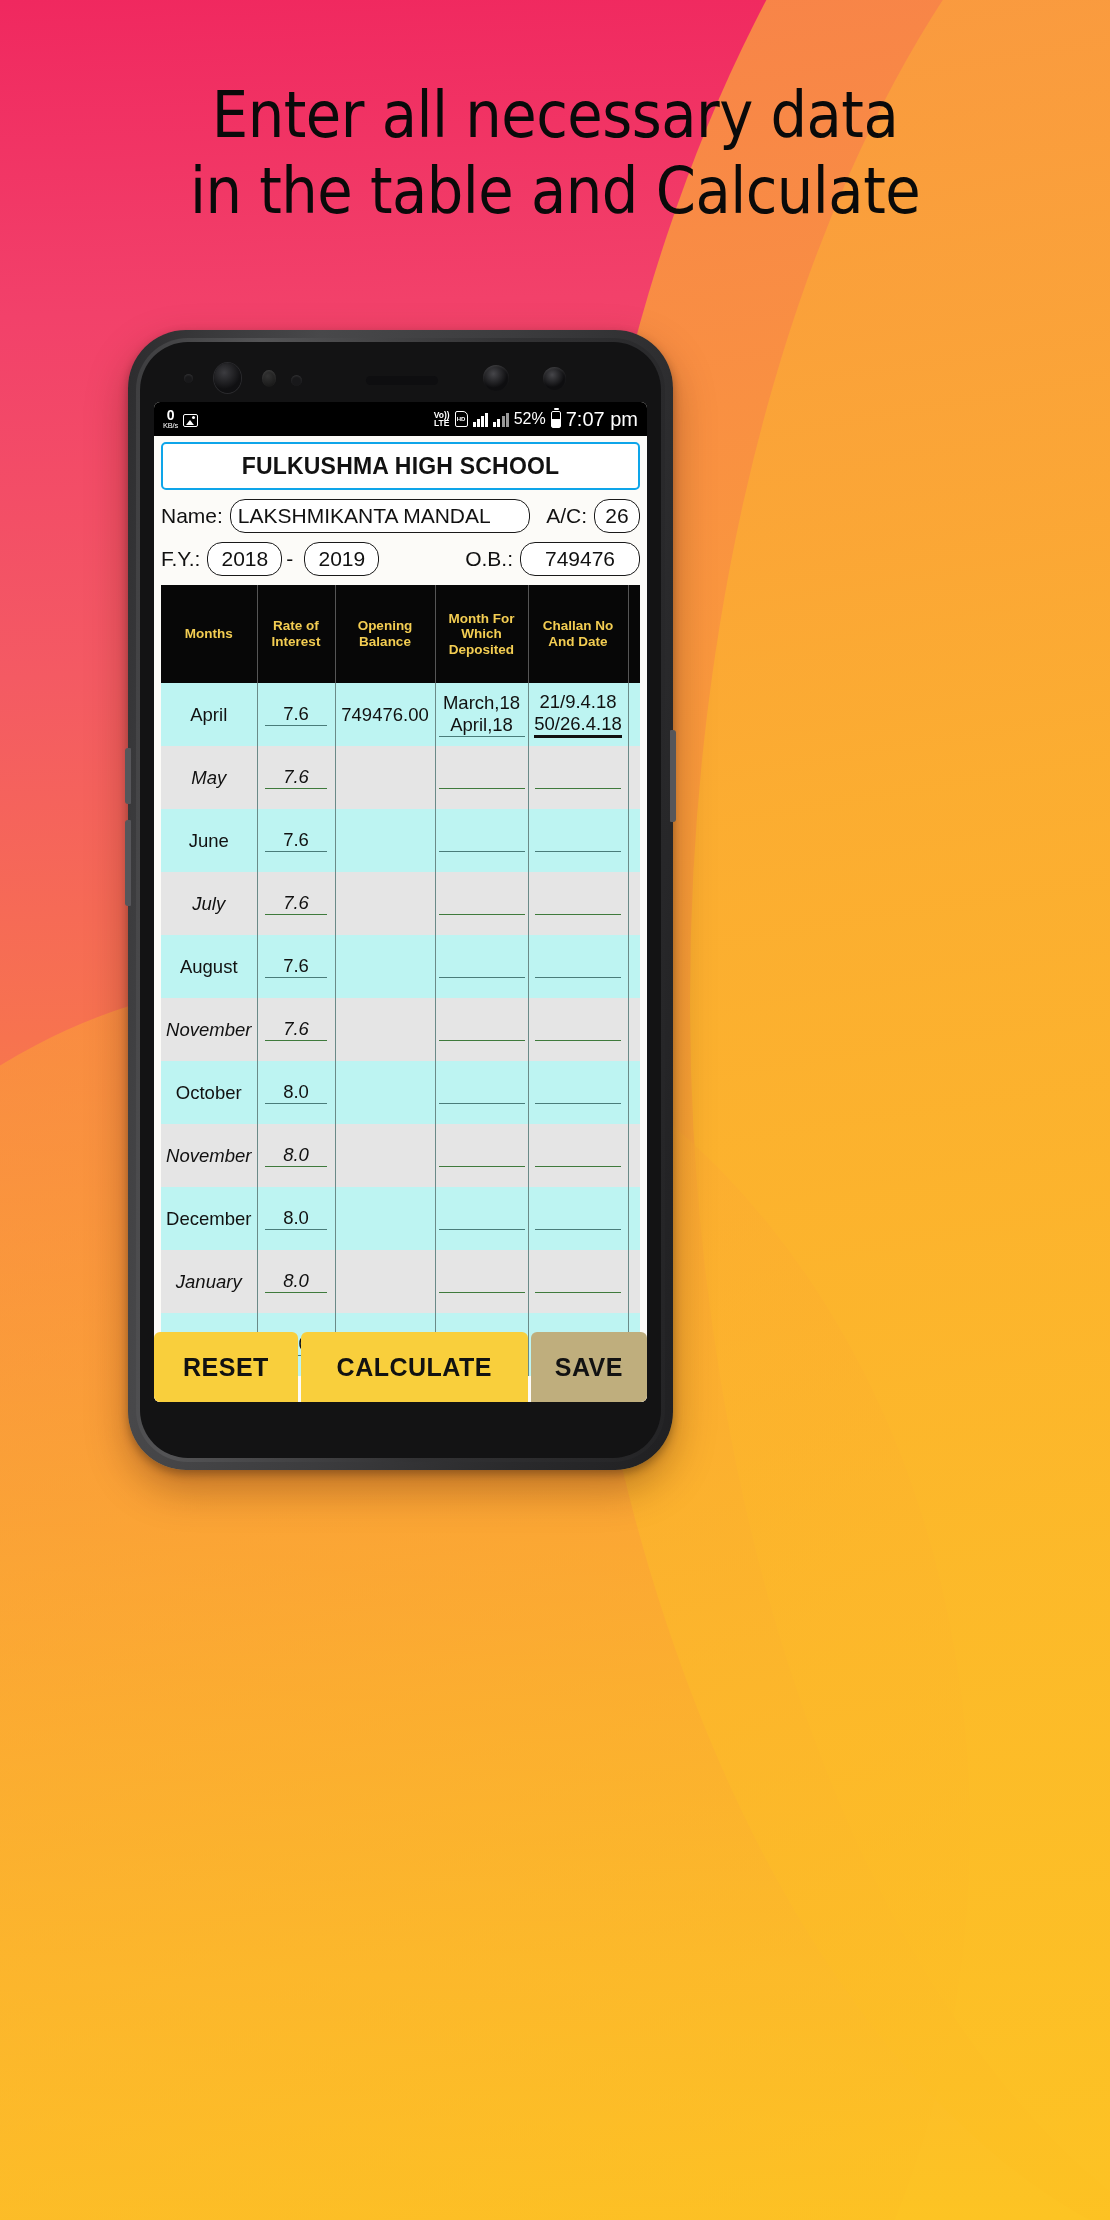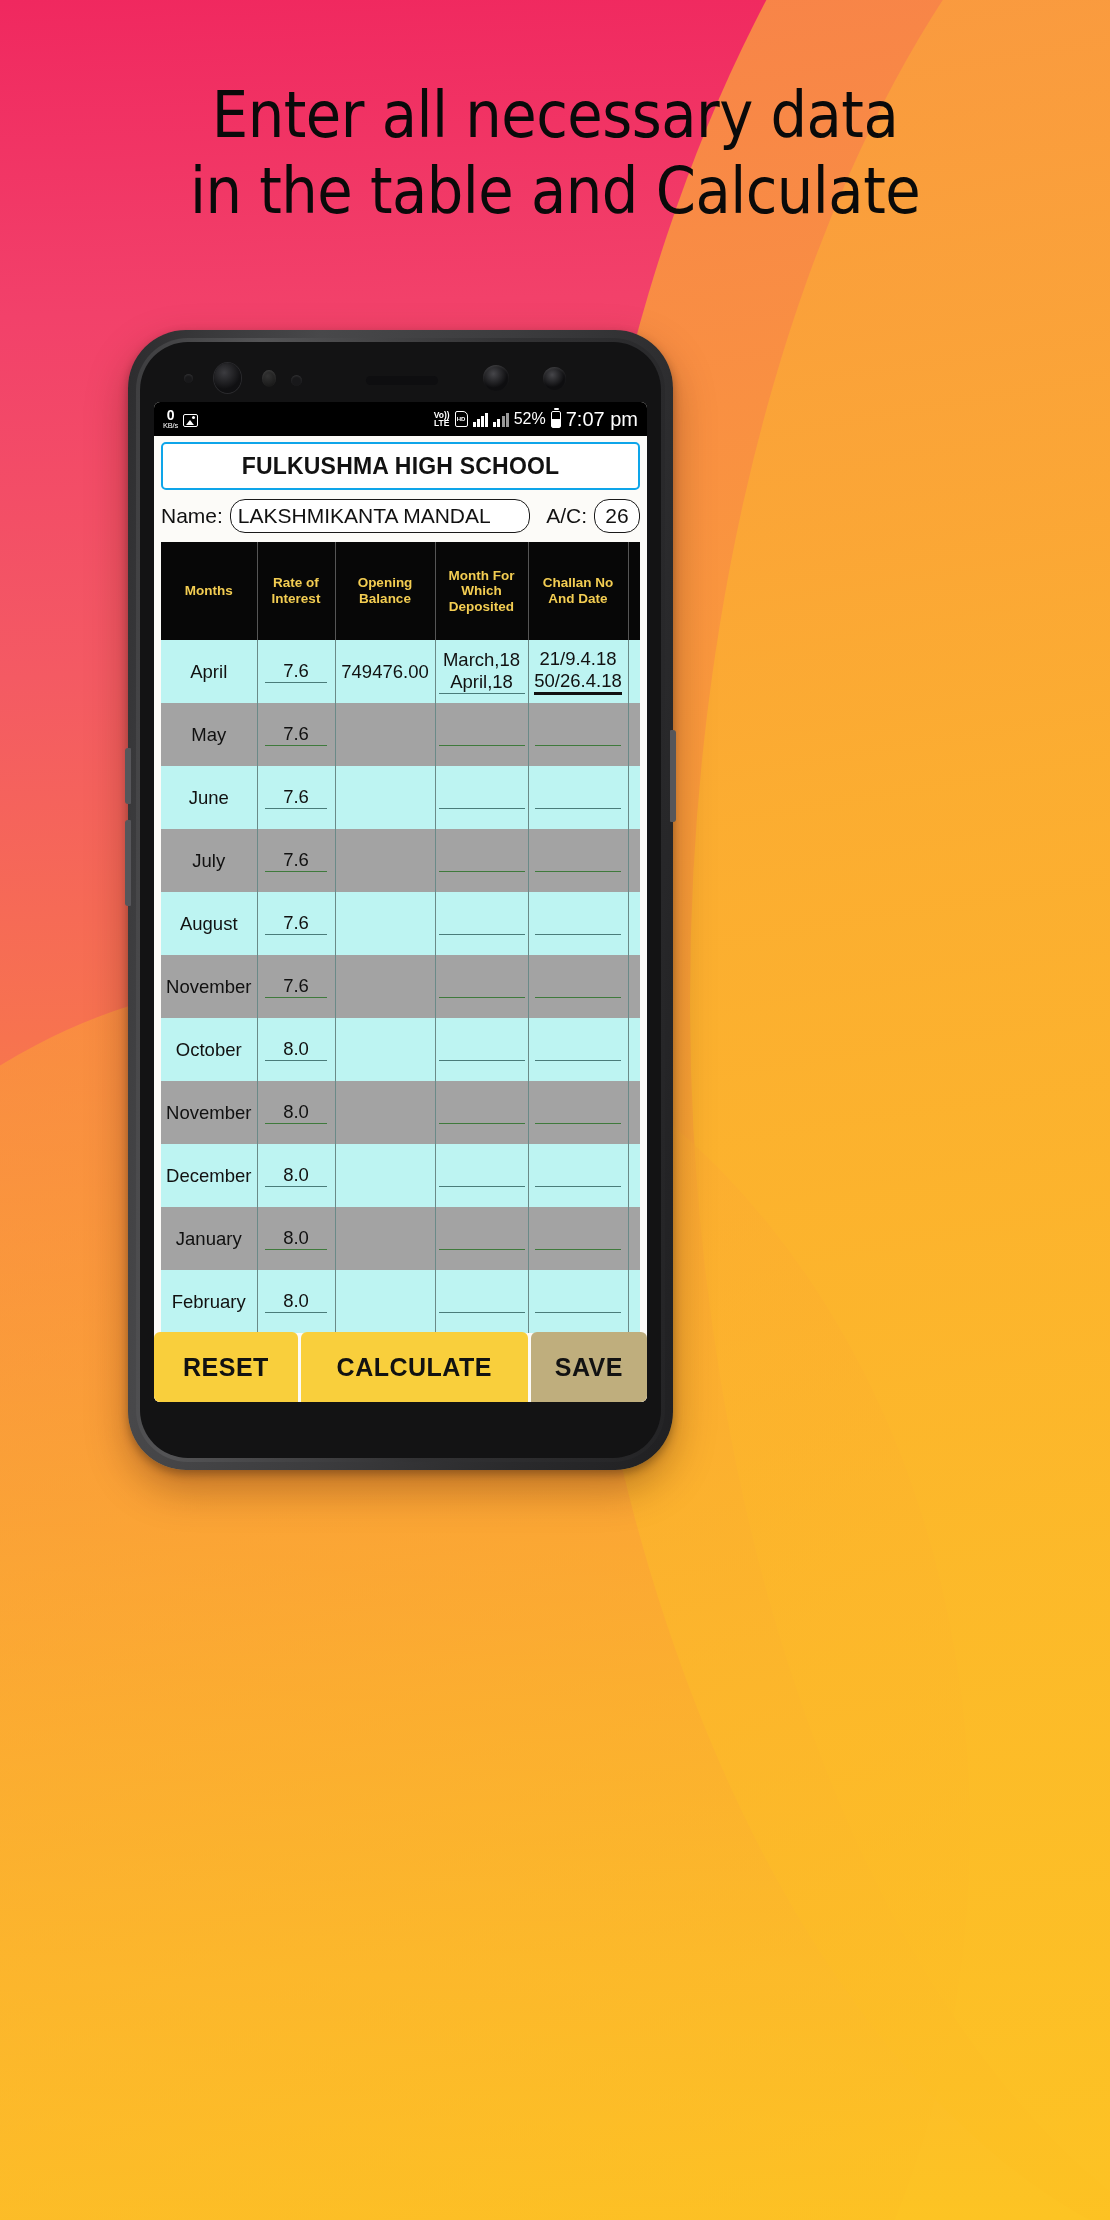--- a/index.html
+++ b/index.html
@@ -186,21 +186,21 @@
     padding:8px 2px; text-align:center; vertical-align:middle;
     border-right:1px solid #555; height:98px;
   }
   table.grid td {
     text-align:center; vertical-align:middle;
     font-size:18.5px; color:#111; height:63px;
     border-right:1px solid #6a8a88; padding:0 2px;
     line-height:1.18;
   }
   tr.cy td { background:#bdf4f2; }
-  tr.gr td { background:#a3a3a3; }
+  tr.gr td { background:#e5e5e5;font-style:italic; }
   tr.cy td .ul { border-bottom:1.6px solid #4a7c7a; }
   tr.gr td .ul { border-bottom:1.6px solid #3f7a3c; }
   td .ul { display:inline-block; min-width:62px; padding-bottom:1px; }
   td .ul.wide { min-width:86px; }
   td .ul.bold { border-bottom-width:3.2px !important; border-bottom-color:#111 !important; }
   .col-m  { width:96px; }
   .col-r  { width:78px; }
   .col-o  { width:100px; }
   .col-mw { width:93px; }
   .col-c  { width:100px; }
@@ -291,20 +291,28 @@
 
       <div class="title-box">FULKUSHMA HIGH SCHOOL</div>
 
       <div class="field-row">
         <span class="fld-label">Name:</span>
         <span class="inp inp-name">LAKSHMIKANTA MANDAL</span>
         <span class="fld-label lbl-ac">A/C:</span>
         <span class="inp inp-ac">26</span>
       </div>
 
+      <div class="field-row">
+        <span class="fld-label">F.Y.:</span>
+        <span class="inp inp-fy">2018</span>
+        <span class="dash">-</span>
+        <span class="inp inp-fy">2019</span>
+        <span class="fld-label lbl-ob">O.B.:</span>
+        <span class="inp inp-ob">749476</span>
+      </div>
 
       <div class="tbl-wrap">
         <table class="grid">
           <thead>
             <tr>
               <th class="col-m">Months</th>
               <th class="col-r">Rate of Interest</th>
               <th class="col-o">Opening Balance</th>
               <th class="col-mw">Month For Which Deposited</th>
               <th class="col-c">Challan No And Date</th>

